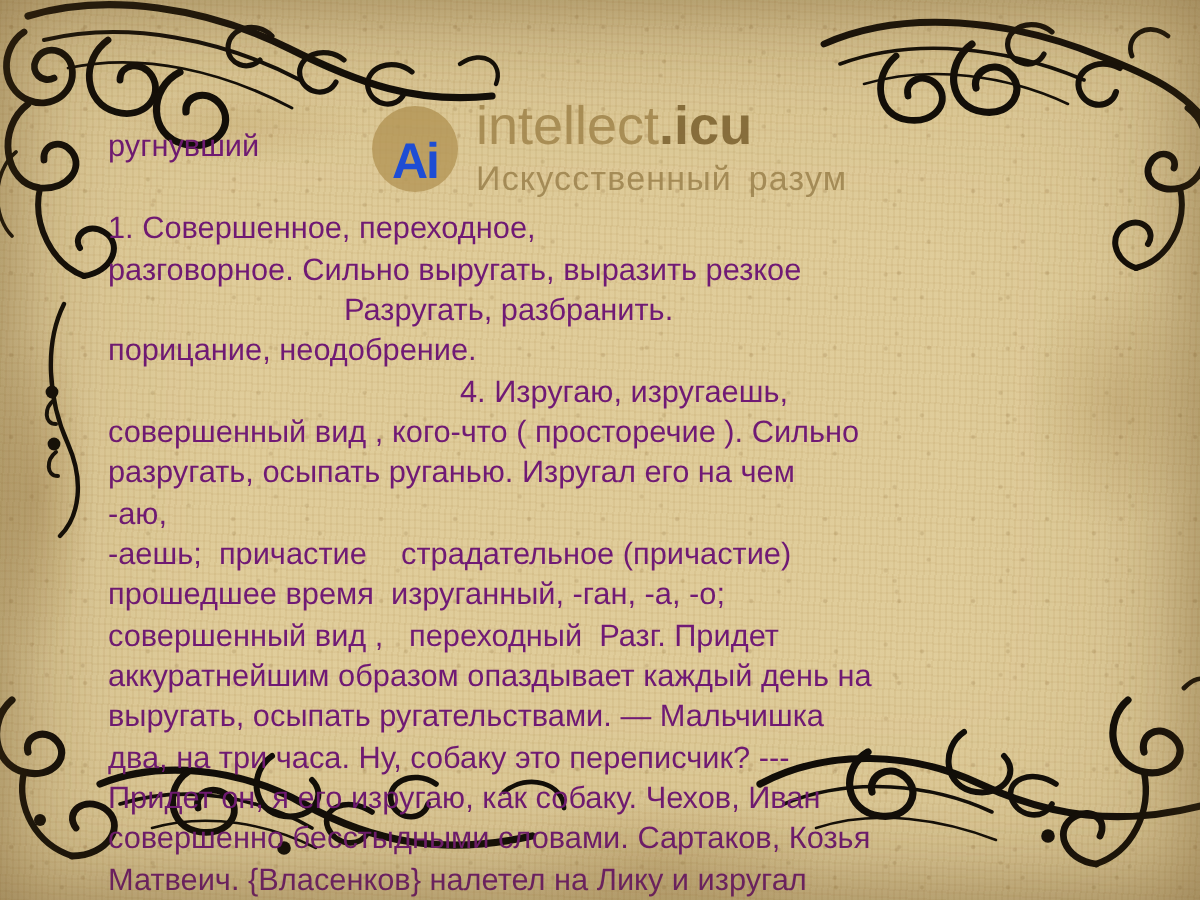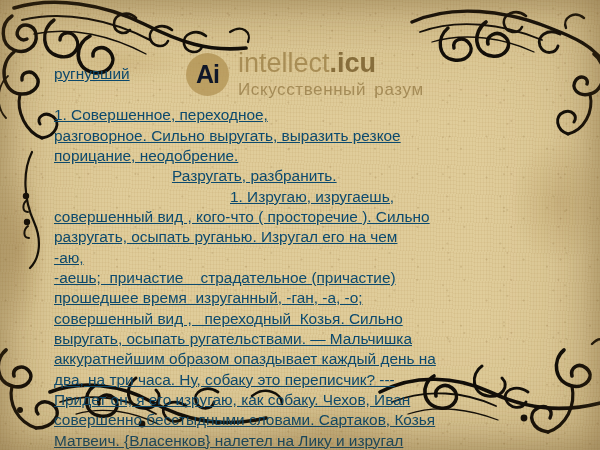--- a/index.html
+++ b/index.html
@@ -80,23 +80,23 @@
     display: flex;
     align-items: center;
     gap: 9px;
     pointer-events: none;
   }
   #wm-badge {
     width: 43px; height: 43px;
     border-radius: 50%;
     background: rgba(181,150,86,0.78);
     display: flex;
-    align-items: center;
+    align-items: flex-end;
     justify-content: center;
-    color: #0f172a;
+    color: #1d4ed8;
     font-size: 25px;
     font-weight: bold;
     letter-spacing: -1px;
     font-family: "Liberation Sans", sans-serif;
   }
   #wm-text { line-height: 1; }
   #wm-title {
     font-size: 27px;
     color: rgba(160,132,74,0.82);
     letter-spacing: 0px;
@@ -110,24 +110,23 @@
     letter-spacing: 0.6px;
     word-spacing: 3px;
   }
 
   
   #content {
     position: absolute;
     left: 54px;
     top: 64px;
     width: 512px;
-    color: #0c4a6e;
+    color: #701a75;
     font-size: 15.4px;
     line-height: 1.32;
-    text-decoration: underline;
   }
   .ln { white-space: pre-wrap; }
   #heading-word { margin-bottom: 21px; }
   .ln.center-a { padding-left: 118px; }
   .ln.center-b { padding-left: 176px; }
   .ln.split {
     display: flex;
     justify-content: space-between;
   }
   .ln.split .tail { padding-right: 56px; }
@@ -239,33 +238,33 @@
       <div id="wm-sub">Искусственный  разум</div>
     </div>
   </div>
 
   <div id="content">
 
     <div class="ln" id="heading-word">ругнувший</div>
 
     <div class="ln">1. Совершенное, переходное,</div>
     <div class="ln">разговорное. Сильно выругать, выразить резкое</div>
+    <div class="ln center-a">Разругать, разбранить.</div>
     <div class="ln">порицание, неодобрение.</div>
-    <div class="ln center-a">Разругать, разбранить.</div>
-    <div class="ln center-b">1. Изругаю, изругаешь,</div>
+    <div class="ln center-b">4. Изругаю, изругаешь,</div>
     <div class="ln">совершенный вид , кого-что ( просторечие ). Сильно</div>
     <div class="ln">разругать, осыпать руганью. Изругал его на чем</div>
     <div class="ln split">
       <span class="tail">-аю,</span>
     </div>
     <div class="ln">-аешь;  причастие    страдательное (причастие)</div>
     <div class="ln">прошедшее время  изруганный, -ган, -а, -о;</div>
-    <div class="ln">совершенный вид ,   переходный  Козья. Сильно</div>
+    <div class="ln">совершенный вид ,   переходный  Разг. Придет</div>
+    <div class="ln">аккуратнейшим образом опаздывает каждый день на</div>
     <div class="ln">выругать, осыпать ругательствами. — Мальчишка</div>
-    <div class="ln">аккуратнейшим образом опаздывает каждый день на</div>
     <div class="ln">два, на три часа. Ну, собаку это переписчик? ---</div>
     <div class="ln">Придет он, я его изругаю, как собаку. Чехов, Иван</div>
     <div class="ln">совершенно бесстыдными словами. Сартаков, Козья</div>
     <div class="ln">Матвеич. {Власенков} налетел на Лику и изругал</div>
 
   </div>
 
   <div class="tex vig"></div>
 </div>
 

